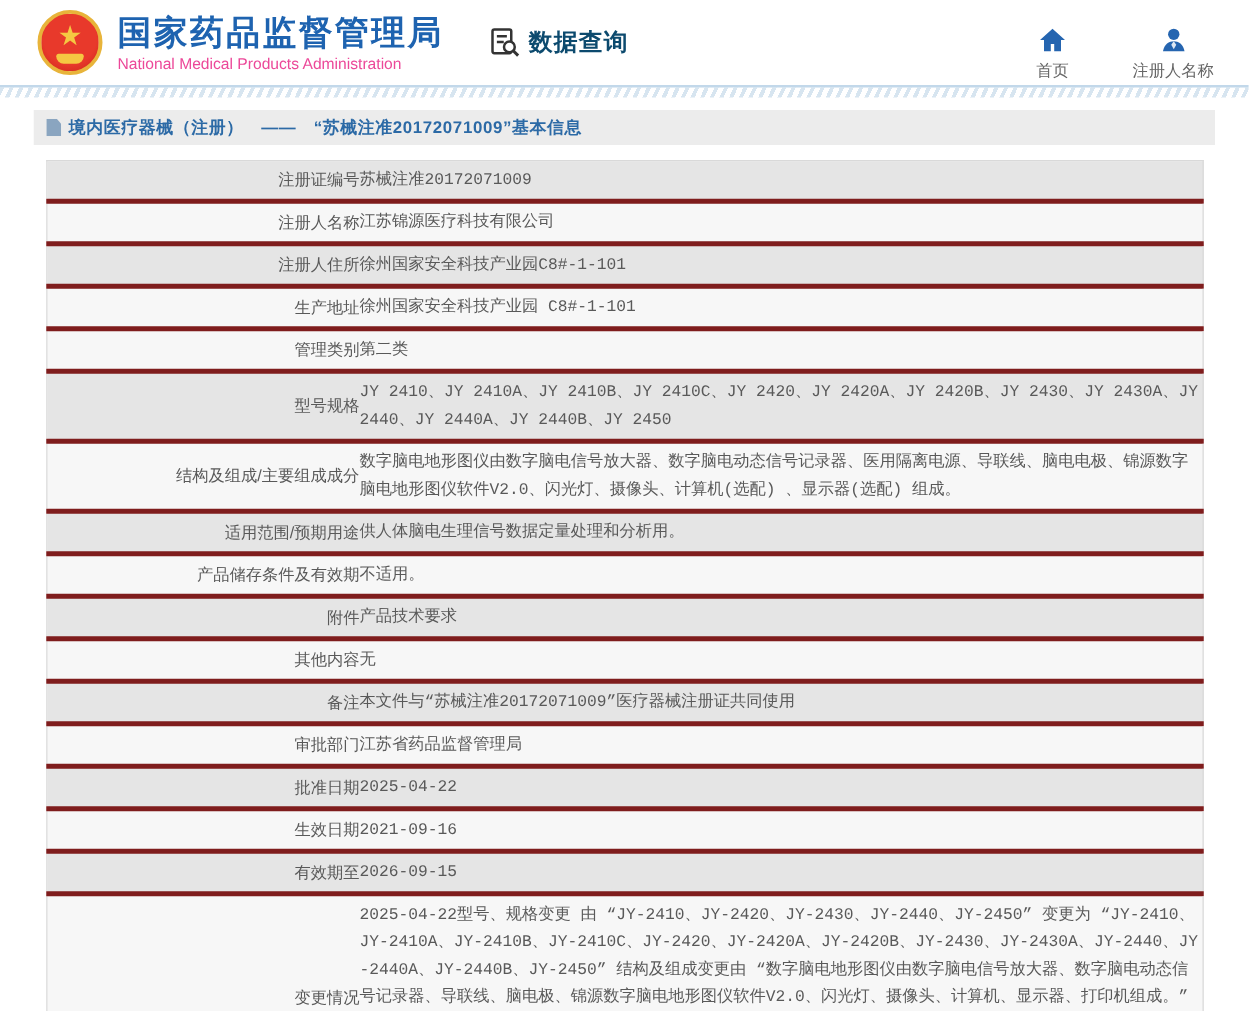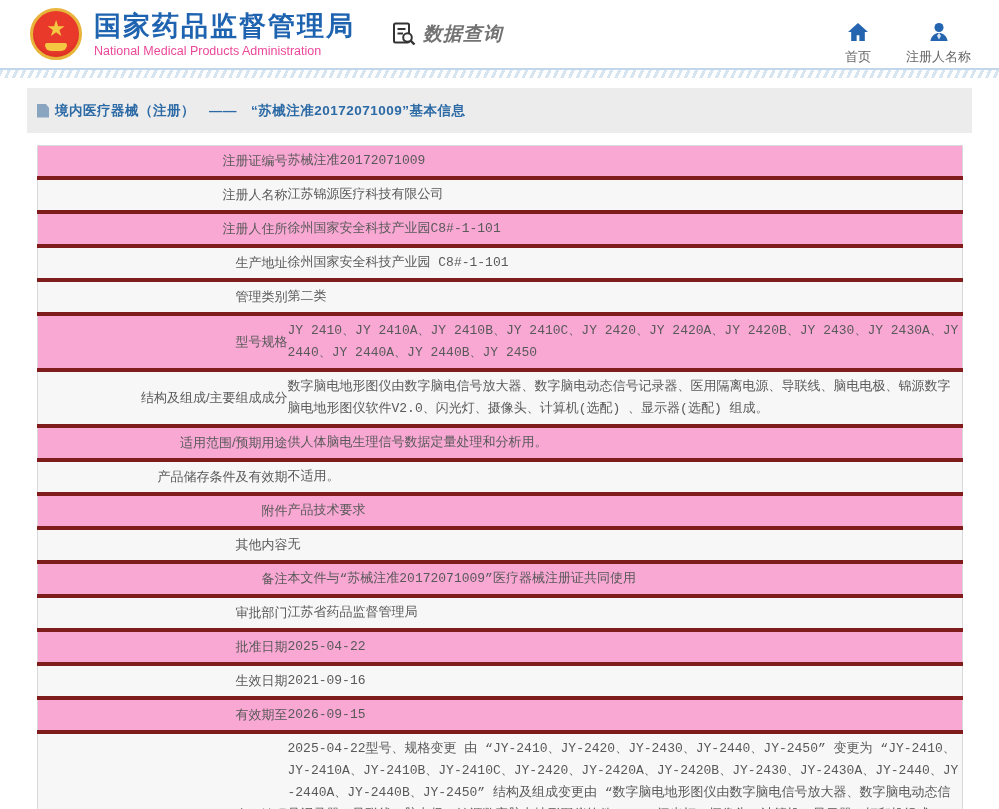--- a/index.html
+++ b/index.html
@@ -13,42 +13,42 @@
   .emblem::before { content:"★"; position:absolute; left:0; right:0; top:7px; text-align:center;
                     color:#f5c842; font-size:22px; line-height:22px; }
   .emblem::after { content:""; position:absolute; left:12px; right:12px; bottom:6px; height:8px;
                    background:#f5c842; border-radius:2px 2px 6px 6px; }
   .brand { margin-left:12px; }
   .brand-title { color:#1e63b0; font-size:27px; font-weight:bold; letter-spacing:2px; line-height:30px; }
   .brand-sub { color:#ec4899; font-size:12.5px; margin-top:3px; }
 
   .section-tab { display:flex; align-items:center; margin-left:36px; cursor:pointer; }
   .section-tab svg { display:block; }
-  .section-label { font-size:19px; font-weight:bold; color:#737373; margin-left:6px; letter-spacing:1px;font-style:italic; }
+  .section-label { font-size:19px; font-weight:bold; color:#0c4a6e; margin-left:6px; letter-spacing:1px; }
 
-  .top-nav { position:absolute; right:28px; top:22px; display:flex; gap:24px;align-items:flex-end; }
+  .top-nav { position:absolute; right:28px; top:22px; display:flex; gap:40px;align-items:flex-end; }
   .nav-item { display:flex; flex-direction:column; align-items:center; cursor:pointer; min-width:48px; }
   .nav-item svg { display:block; }
   .nav-label { font-size:13px; color:#666; margin-top:6px; white-space:nowrap; }
 
   
   .stripe-band { height:10px; border-top:2px solid #c2d8ea;
                  background:repeating-linear-gradient(115deg,#d7e5f0 0 3px,#ffffff 3px 7px); }
 
   
-  .title-bar { margin:10px 27px 12px 27px; height:45px; background:#ececec;
+  .title-bar { margin:10px 27px 12px 27px; height:28px; background:#ececec;
                display:flex; align-items:center; padding:0 10px; }
   .doc-icon { width:12px; height:14px; background:#8aa5c0; position:relative; margin-right:6px; flex:0 0 auto;
               clip-path:polygon(0 0, 70% 0, 100% 30%, 100% 100%, 0 100%); }
   .title-text { color:#2c6aa6; font-size:13.5px; font-weight:bold; letter-spacing:0.5px; white-space:nowrap; }
 
   
   .table-wrap { margin:0 36px 0 37px; }
   table.reg { width:926px; border-collapse:collapse; border:1px solid #d9d9d9; table-layout:fixed; }
-  table.reg tr { background:#f9a8d4; }
+  table.reg tr { background:#e5e5e5; }
   table.reg tr.alt { background:#f7f7f7; }
   table.reg td { border-top:4px solid #7f1d1d; font-size:13px; color:#595959; vertical-align:middle;
                  padding:4px 0; line-height:22px; }
   table.reg tr:first-child td { border-top:none; }
   td.label-cell { width:250px; text-align:right; padding-right:0; white-space:nowrap; }
   td.value-cell { padding-left:14px; padding-right:16px; word-break:break-all;font-family:Liberation Mono, monospace; }
 </style>
 </head>
 <body>
 

